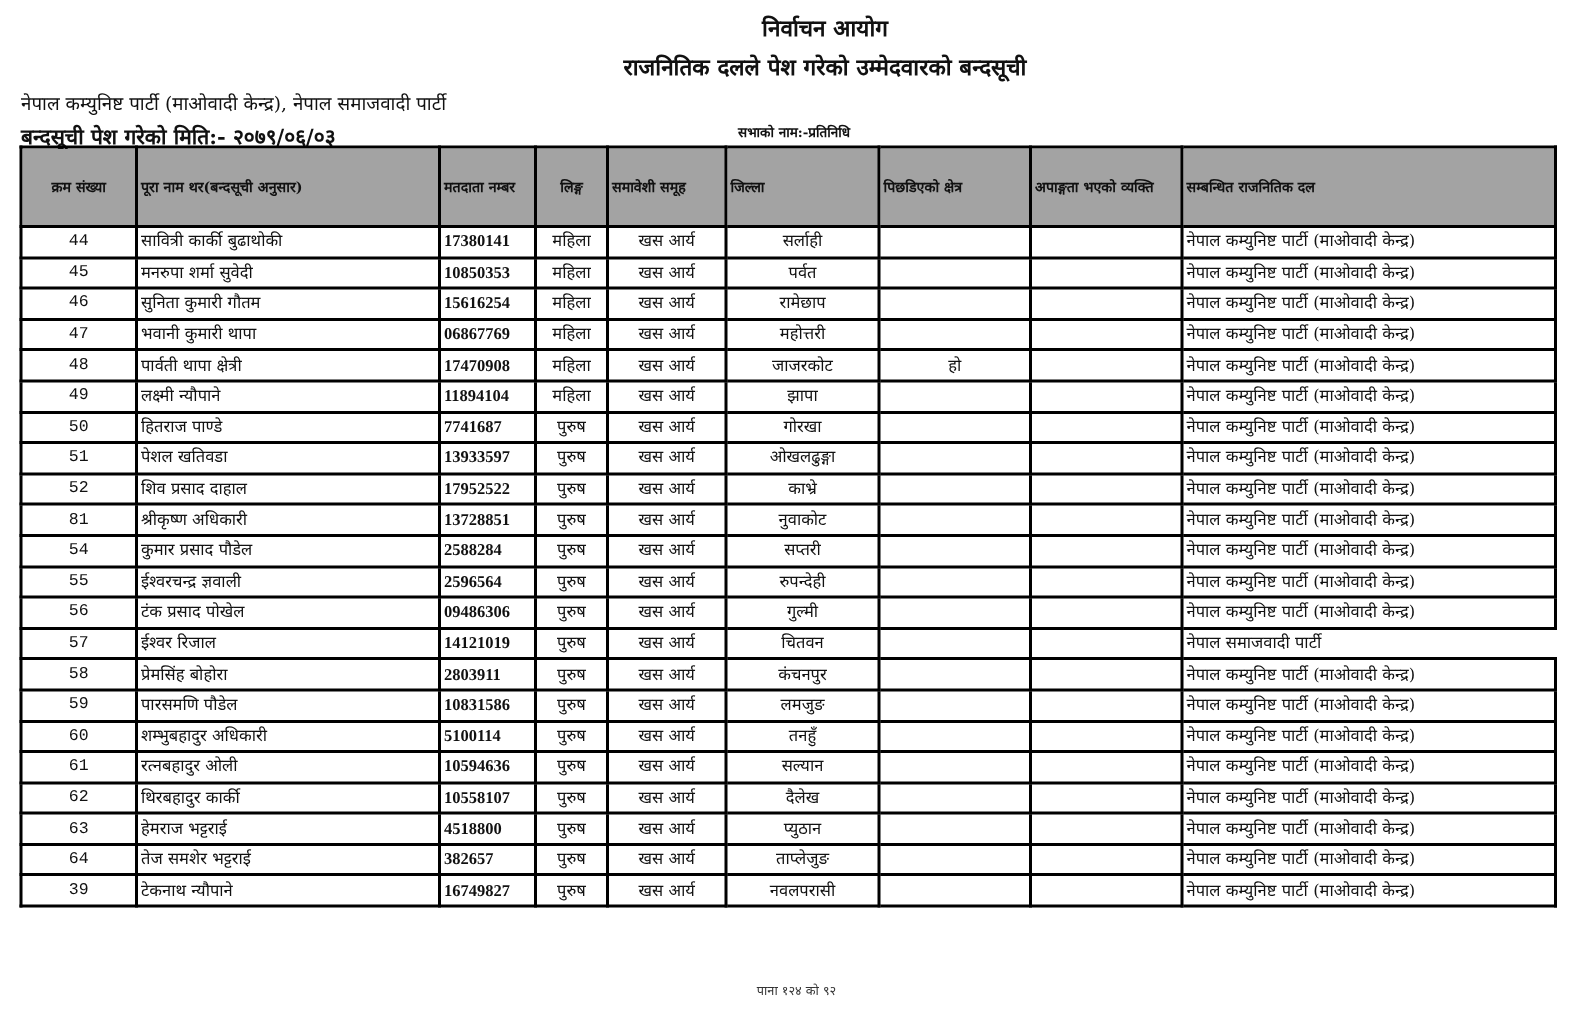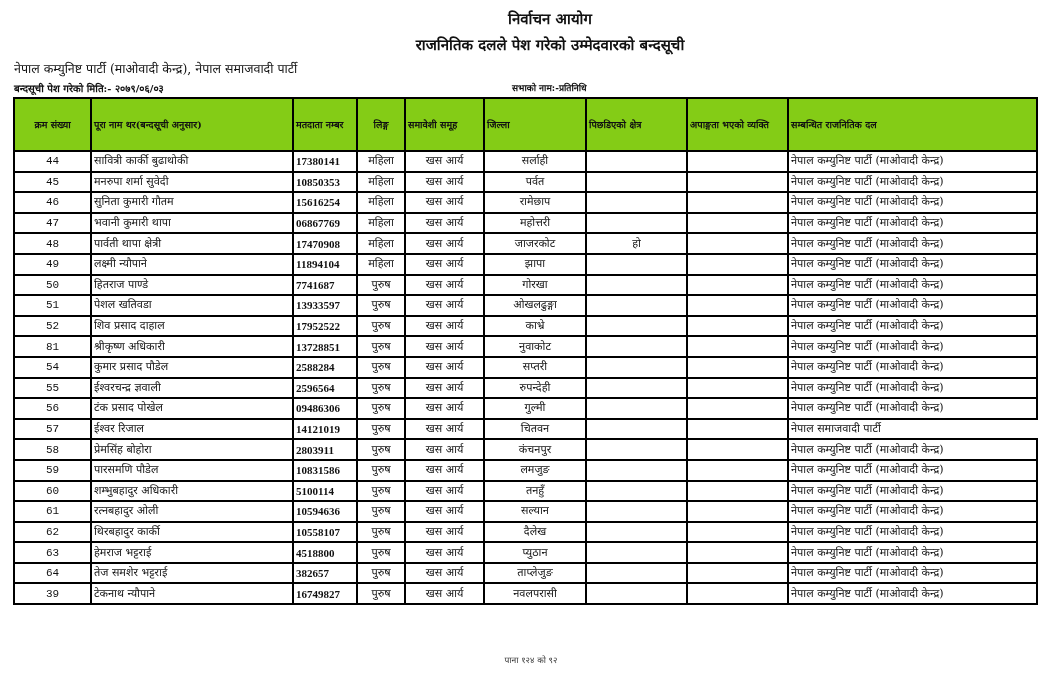--- a/index.html
+++ b/index.html
@@ -1,25 +1,25 @@
 <!DOCTYPE html>
 <html><head>
 <meta charset="utf-8">
 <style>
   html, body { margin:0; padding:0; background:#ffffff; }
   body { width:1048px; height:676px; position:relative; overflow:hidden;
          font-family:"DejaVu Serif", "Liberation Serif", serif; color:#111; }
   .title1 { position:absolute; left:0; width:1100px; top:8px; text-align:center; font-size:15px; font-weight:bold; }
   .title2 { position:absolute; left:0; width:1100px; top:34px; text-align:center; font-size:15px; font-weight:bold; }
   .parties { position:absolute; left:14px; top:60px; font-size:12.5px; font-weight:normal; }
-  .subdate { position:absolute; left:14px; top:81px; font-size:10px; font-weight:bold; }
-  .assembly { position:absolute; left:492px; top:81px; font-size:9px; font-weight:bold;margin-left:20px; }
+  .subdate { position:absolute; left:14px; top:81px; font-size:14px; font-weight:bold; }
+  .assembly { position:absolute; left:492px; top:81px; font-size:9px; font-weight:bold; }
   table.list { position:absolute; left:13px; top:97px; border-collapse:collapse; table-layout:fixed; width:1023px; }
   table.list th, table.list td { border:2px solid #000; padding:0 2px; white-space:nowrap; overflow:hidden; }
-  table.list th { background:#84cc16; height:51px; font-size:9.5px; font-weight:bold; text-align:left; vertical-align:middle; }
+  table.list th { background:#a3a3a3; height:51px; font-size:9.5px; font-weight:bold; text-align:left; vertical-align:middle; }
   table.list th.c { text-align:center; }
   table.list td { height:18.6px; font-size:11px; line-height:18px; }
   td.sn { text-align:center; font-family:Liberation Mono, monospace; font-size:12px; }
   td.voter { font-family:"Liberation Serif", serif; font-weight:bold; font-size:12.5px;margin-top:12px; }
   td.center { text-align:center; }
   td.party { font-size:11px; }
   tr.noborder-right td.party { border-right:none; border-top:none; border-bottom:none; }
   .footer { position:absolute; left:0; width:1062px; top:654px; text-align:center; font-size:8.5px; color:#333; }
 </style>
 </head>

